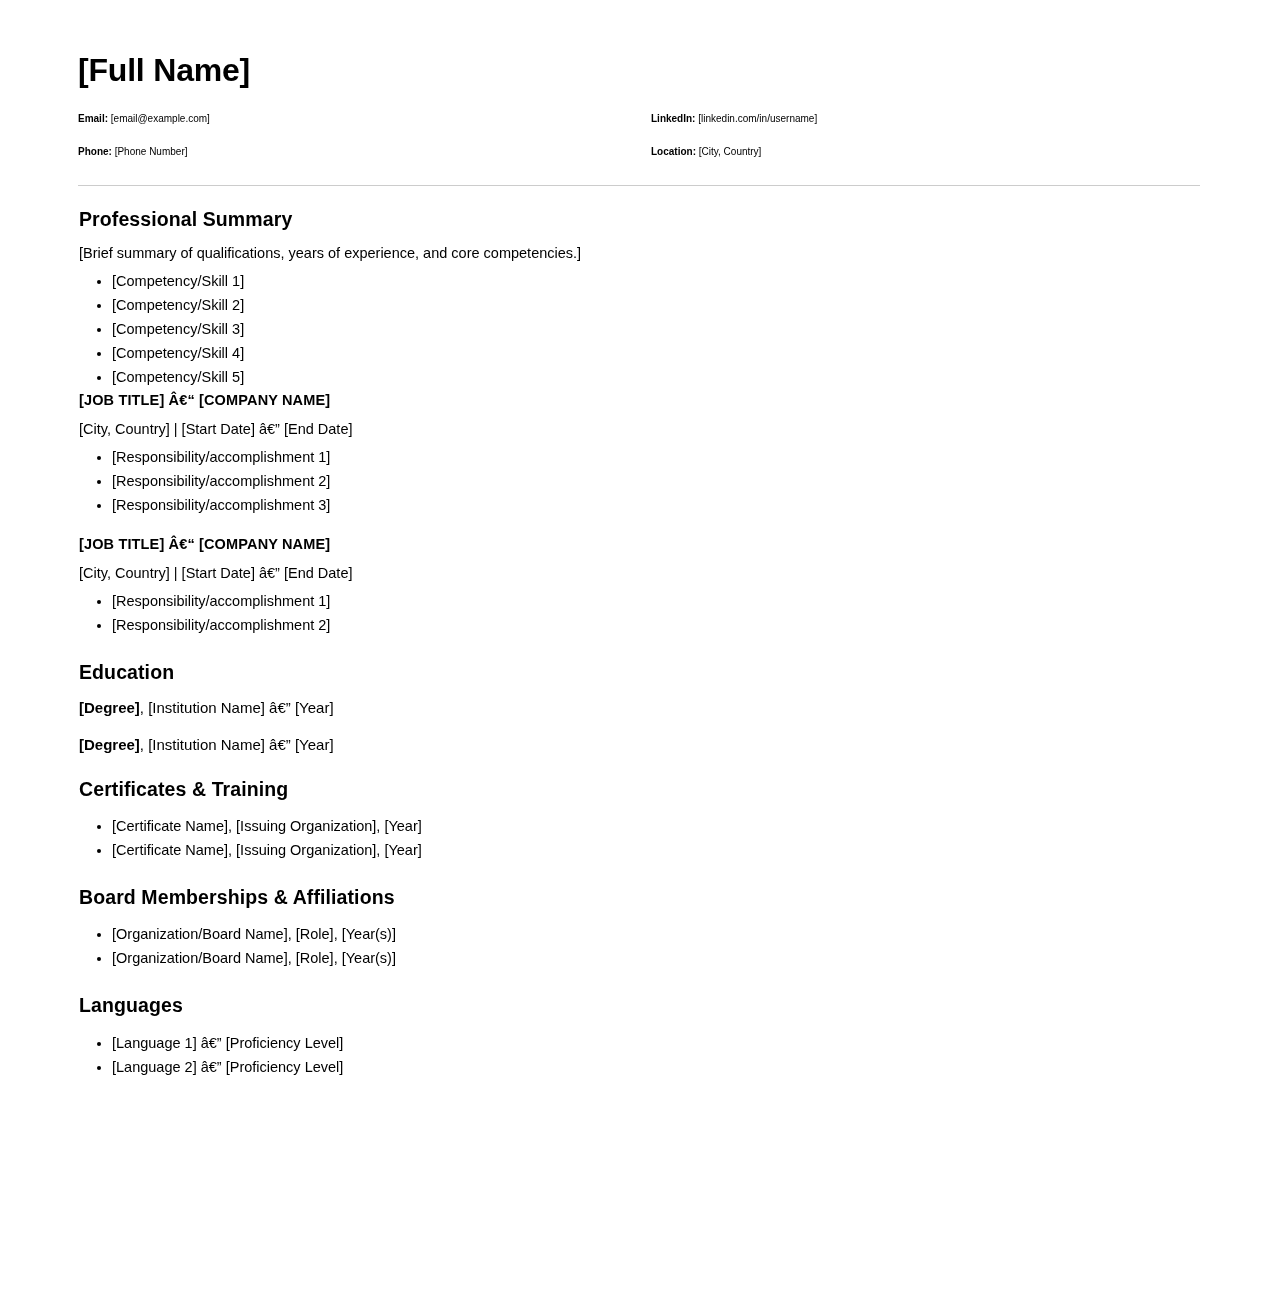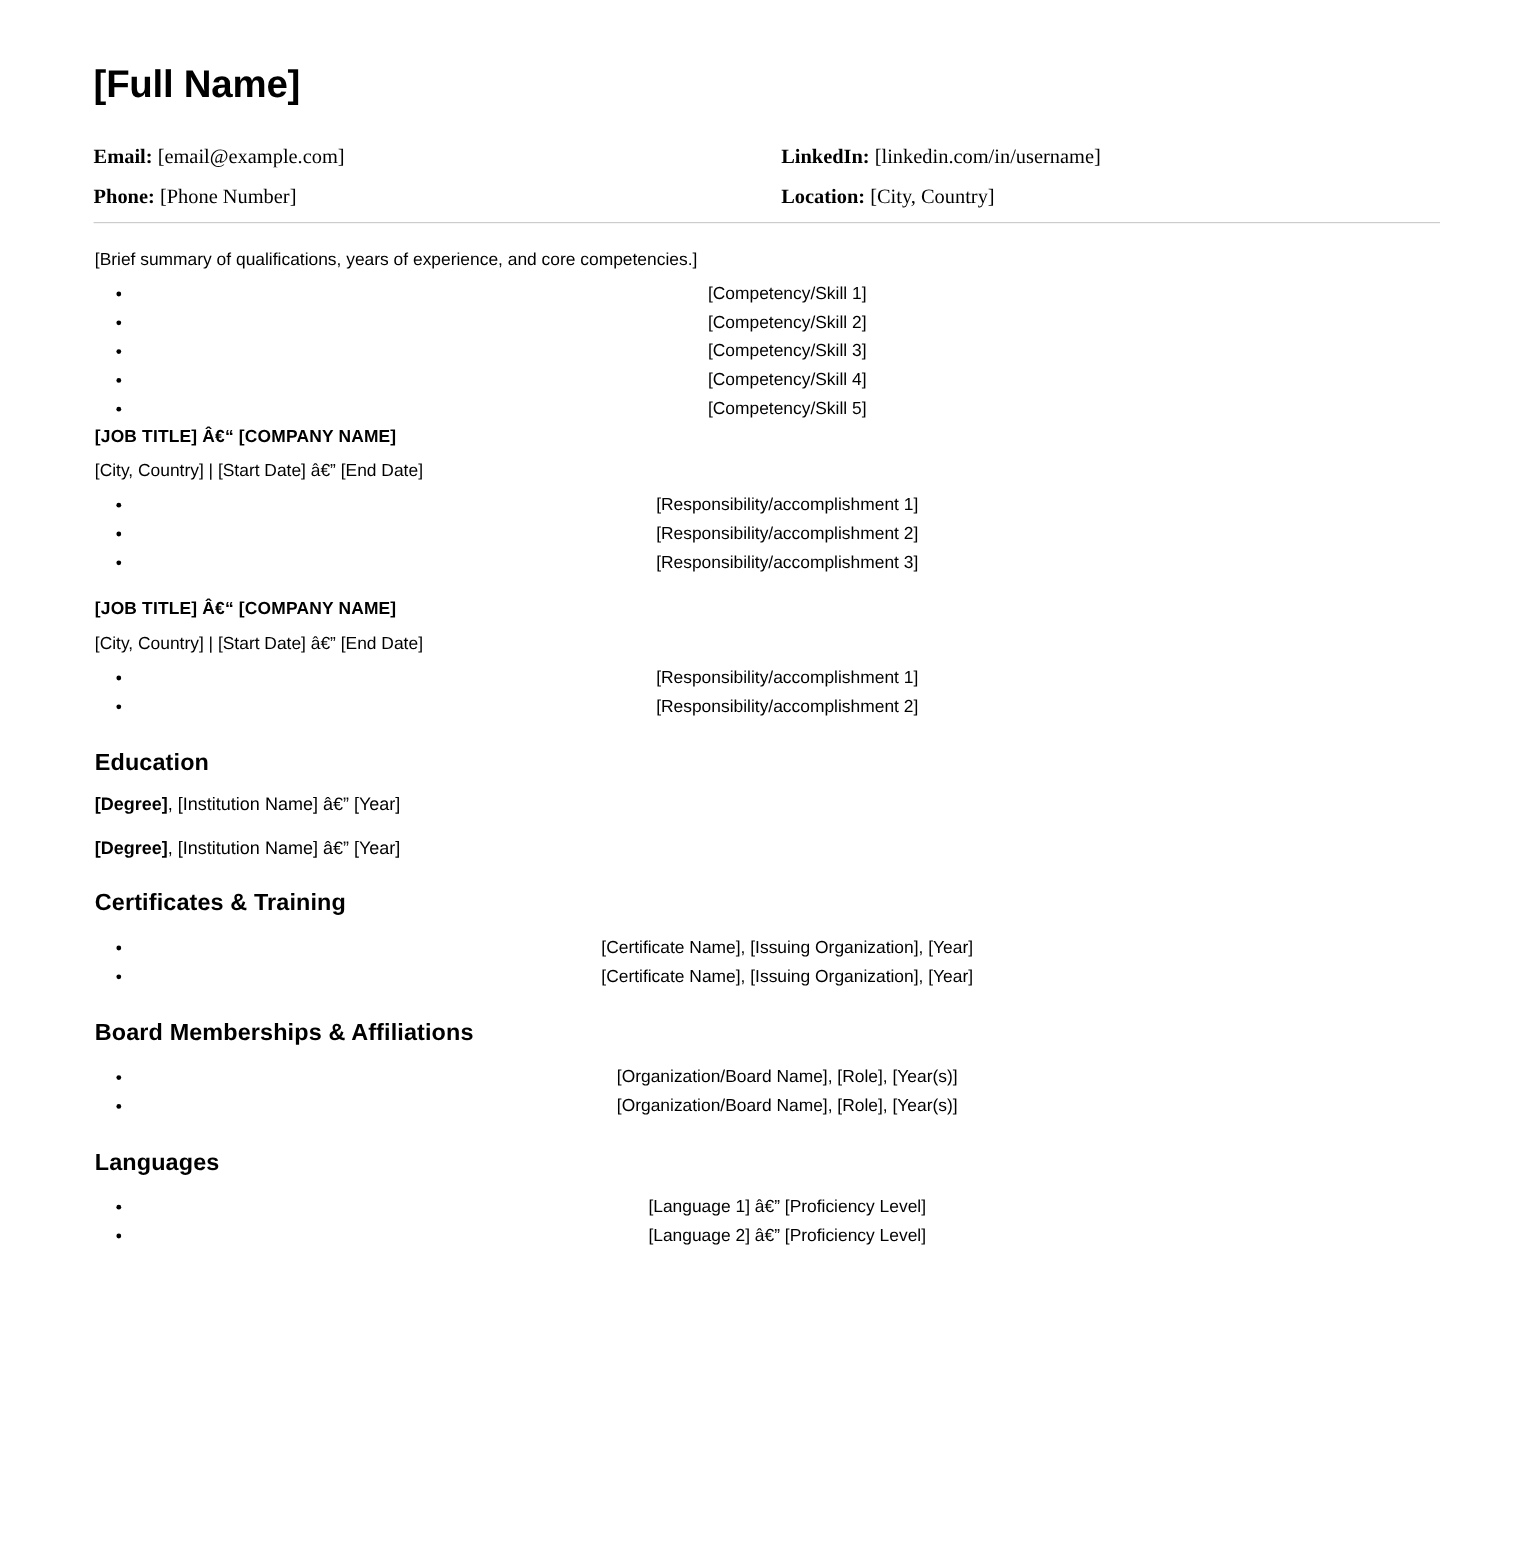--- a/index.html
+++ b/index.html
@@ -35,25 +35,24 @@
     display: block;
     position: relative;
     margin: 0;
   }
   .contact-row {
     position: relative;
     height: 33px;
   }
   .contact-cell {
     position: absolute;
-    top: 16px;
-    font-size: 17px;
+    top: 4px;
+    font-size: 10px;
     line-height: 19px;
     white-space: nowrap;
-    font-family: Liberation Serif, serif;
   }
   .contact-cell.left  { left: 0px; }
   .contact-cell.right { left: 573px; text-align: right; }
   .contact-label {
     font-weight: bold;
   }
   .contact-value {
     font-weight: normal;
   }
 
@@ -88,21 +87,20 @@
   ul.bullets {
     list-style: disc outside;
     margin: 0 0 2px 0;
     padding-left: 34px;
   }
   ul.bullets li {
     font-size: 14.5px;
     line-height: 24px;
     margin: 0;
     padding: 0;
-    text-align: center;
   }
 
   
   .job {
     margin: 0 0 4px 0;
   }
   .job + .job {
     margin-top: 18px;
   }
   .job-heading {
@@ -160,20 +158,21 @@
       <div class="contact-cell right">
         <span class="contact-label">Location:</span>
         <span class="contact-value">[City, Country]</span>
       </div>
     </div>
   </div>
 
   <hr class="header-rule">
 
   <section class="section">
+    <h2 class="section-title">Professional Summary</h2>
     <p class="body-text">[Brief summary of qualifications, years of experience, and core competencies.]</p>
   </section>
 
   <section class="section">
     <ul class="bullets">
       <li>[Competency/Skill 1]</li>
       <li>[Competency/Skill 2]</li>
       <li>[Competency/Skill 3]</li>
       <li>[Competency/Skill 4]</li>
       <li>[Competency/Skill 5]</li>

